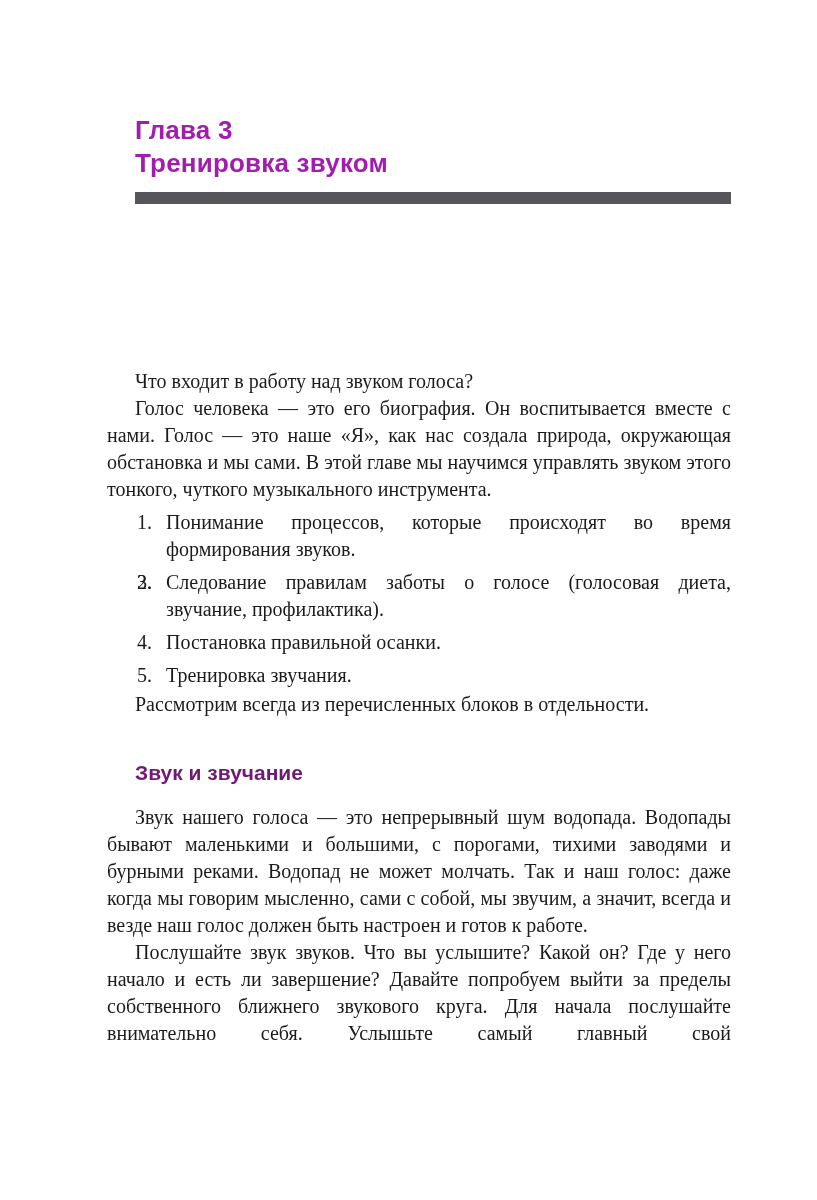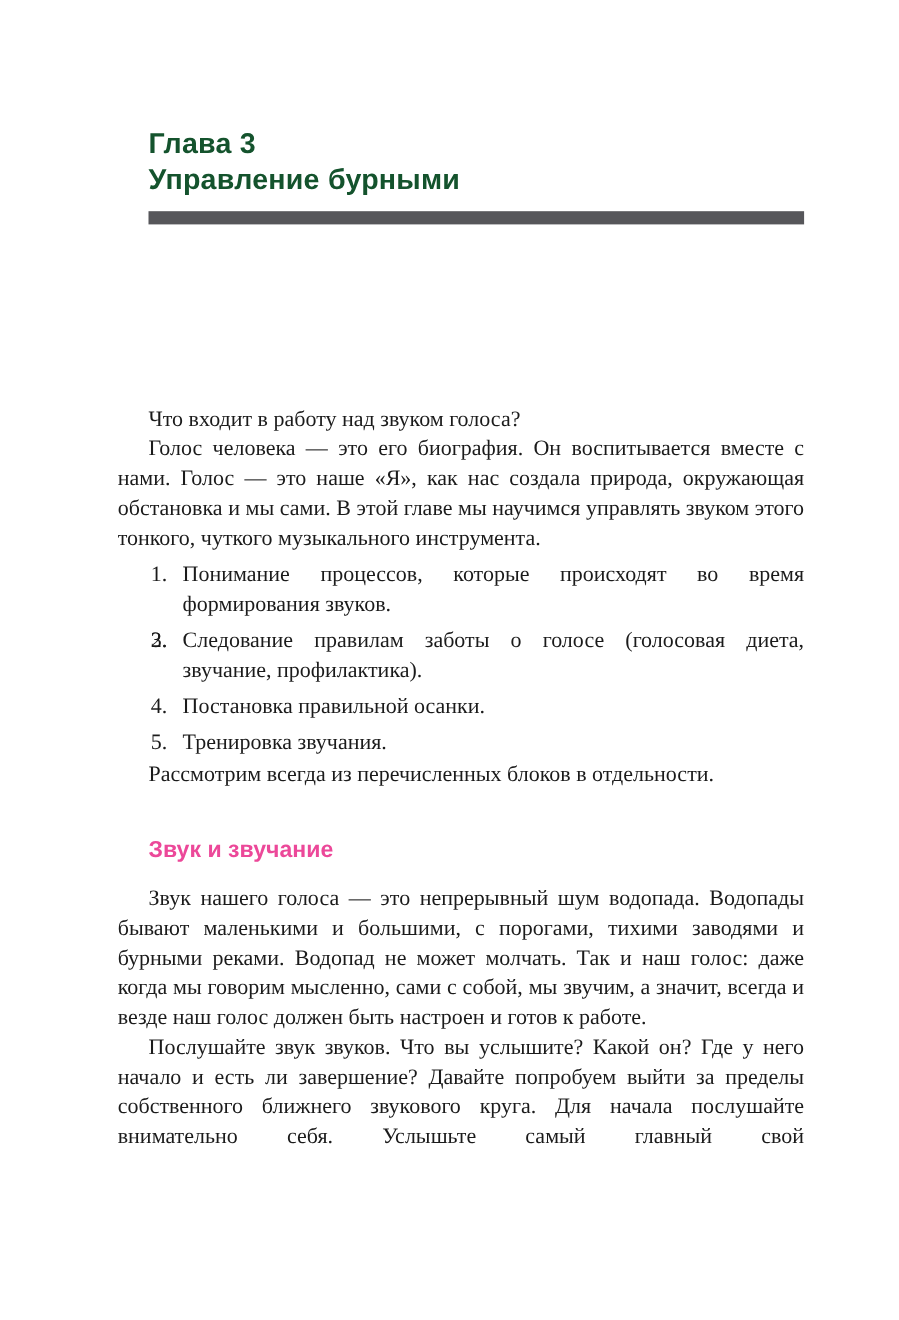--- a/index.html
+++ b/index.html
@@ -21,21 +21,21 @@
   .chapter-header {
     margin-left: 28px;
     padding-top: 114px;
   }
   .chapter-header h1 {
     margin: 0;
     font-family: "Liberation Sans", sans-serif;
     font-weight: 700;
     font-size: 26px;
     line-height: 33px;
-    color: #14532d;
+    color: #a21caf;
     letter-spacing: 0.2px;
   }
   .rule {
     height: 12px;
     margin-top: 12px;
     background: #56565a;
   }
   main.body-text {
     margin-top: 164px;
     font-size: 20px;
@@ -63,34 +63,34 @@
     position: absolute;
     left: 30px;
     top: 0;
   }
   h2.section-heading {
     margin: 42px 0 18px 28px;
     font-family: "Liberation Sans", sans-serif;
     font-weight: 700;
     font-size: 21px;
     line-height: 26px;
-    color: #ec4899;
+    color: #701a75;
     text-align: left;
   }
 </style>
 </head>
 <body>
 
 <div class="page">
   <div class="content">
 
     <header class="chapter-header">
       <h1>
         <span>Глава 3</span><br>
-        <span>Управление бурными</span>
+        <span>Тренировка звуком</span>
       </h1>
       <div class="rule" style="background: rgb(86, 86, 90);"></div>
     </header>
 
     <main class="body-text">
       <p>Что входит в работу над звуком голоса?</p>
       <p>Голос человека — это его биография. Он воспитывается вместе с нами. Голос — это наше «Я», как нас создала природа, окружающая обстановка и мы сами. В этой главе мы научимся управлять звуком этого тонкого, чуткого музыкального инструмента.</p>
 
       <ol class="numbered">
         <li>

